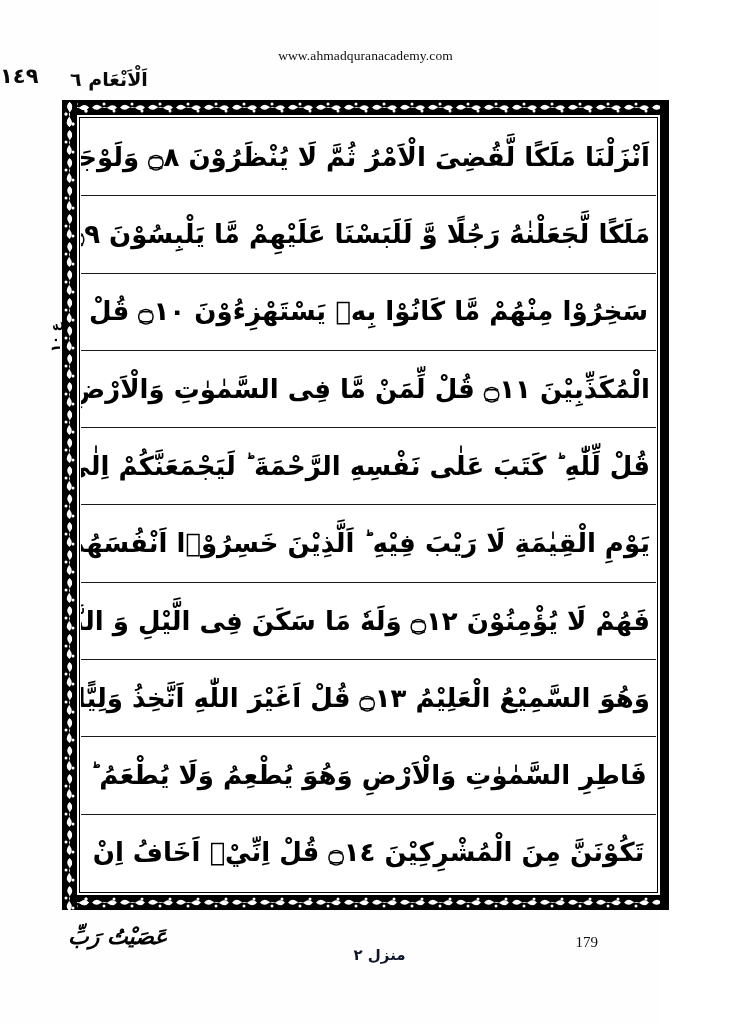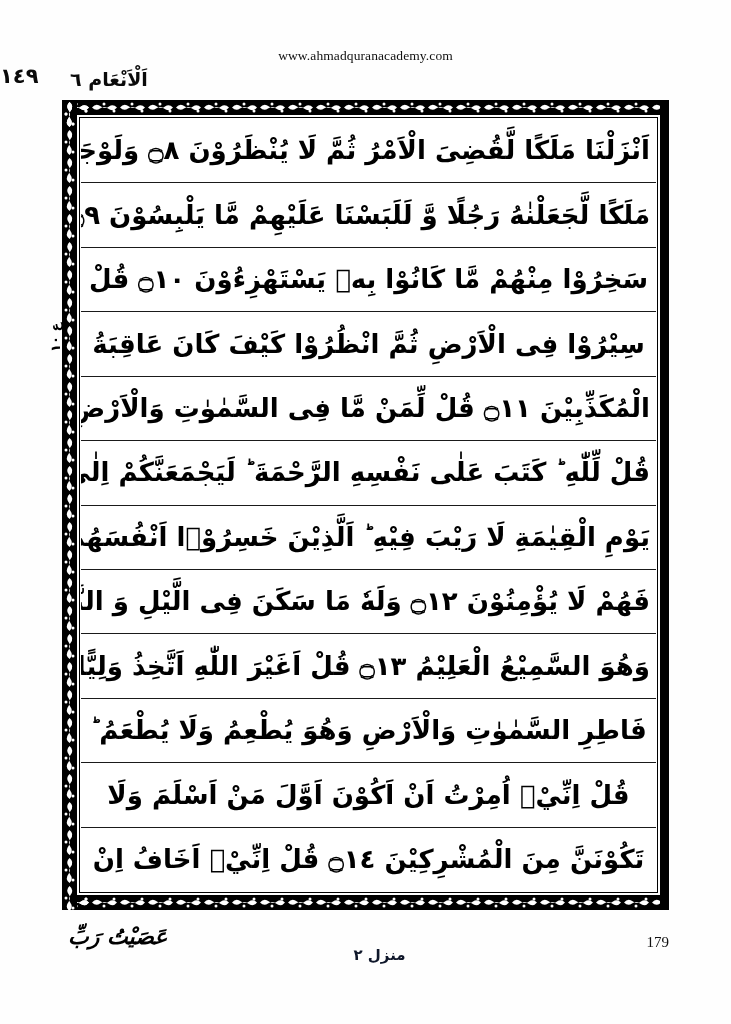--- a/index.html
+++ b/index.html
@@ -12,21 +12,21 @@
     height: 1024px;
     font-family: "Liberation Serif", serif;
     color: #000000;
     position: relative;
     overflow: hidden;
   }
 
   .page {
     position: absolute;
     left: 0; top: 0;
-    width: 731px;
+    width: 660px;
     height: 1024px;
     background: #fefefe;
   }
 
   
   .site-url {
     position: absolute;
     top: 48px;
     left: 0;
     width: 731px;
@@ -350,42 +350,36 @@
       <div class="ayah-line">
         <span class="ayah-text">اَنْزَلْنَا مَلَكًا لَّقُضِىَ الْاَمْرُ ثُمَّ لَا يُنْظَرُوْنَ ۝٨ وَلَوْجَعَلْنٰهُ</span>
       </div>
       <div class="ayah-line">
         <span class="ayah-text">مَلَكًا لَّجَعَلْنٰهُ رَجُلًا وَّ لَلَبَسْنَا عَلَيْهِمْ مَّا يَلْبِسُوْنَ ۝٩</span>
       </div>
       <div class="ayah-line">
         <span class="ayah-text">سَخِرُوْا مِنْهُمْ مَّا كَانُوْا بِهٖ يَسْتَهْزِءُوْنَ ۝١٠ قُلْ</span>
       </div>
       <div class="ayah-line">
-        <span class="ayah-text">سِيْرُوْا فِى الْاَرْضِ ثُمَّ انْظُرُوْا كَيْفَ كَانَ عَاقِبَةُ</span>
-      </div>
-      <div class="ayah-line">
         <span class="ayah-text">الْمُكَذِّبِيْنَ ۝١١ قُلْ لِّمَنْ مَّا فِى السَّمٰوٰتِ وَالْاَرْضِ</span>
       </div>
       <div class="ayah-line">
         <span class="ayah-text">قُلْ لِّلّٰهِ ؕ كَتَبَ عَلٰى نَفْسِهِ الرَّحْمَةَ ؕ لَيَجْمَعَنَّكُمْ اِلٰى</span>
       </div>
       <div class="ayah-line">
         <span class="ayah-text">يَوْمِ الْقِيٰمَةِ لَا رَيْبَ فِيْهِ ؕ اَلَّذِيْنَ خَسِرُوْۤا اَنْفُسَهُمْ</span>
       </div>
       <div class="ayah-line">
         <span class="ayah-text">فَهُمْ لَا يُؤْمِنُوْنَ ۝١٢ وَلَهٗ مَا سَكَنَ فِى الَّيْلِ وَ النَّهَارِ ؕ</span>
       </div>
       <div class="ayah-line">
         <span class="ayah-text">وَهُوَ السَّمِيْعُ الْعَلِيْمُ ۝١٣ قُلْ اَغَيْرَ اللّٰهِ اَتَّخِذُ وَلِيًّا</span>
       </div>
       <div class="ayah-line">
         <span class="ayah-text">فَاطِرِ السَّمٰوٰتِ وَالْاَرْضِ وَهُوَ يُطْعِمُ وَلَا يُطْعَمُ ؕ</span>
-      </div>
-      <div class="ayah-line">
-        <span class="ayah-text">قُلْ اِنِّيْۤ اُمِرْتُ اَنْ اَكُوْنَ اَوَّلَ مَنْ اَسْلَمَ وَلَا</span>
       </div>
       <div class="ayah-line">
         <span class="ayah-text">تَكُوْنَنَّ مِنَ الْمُشْرِكِيْنَ ۝١٤ قُلْ اِنِّيْۤ اَخَافُ اِنْ</span>
       </div>
     </div>
   </div>
 
   <div class="footer-left">عَصَيْتُ رَبِّ</div>
 
   <div class="footer-center">منزل ٢</div>

